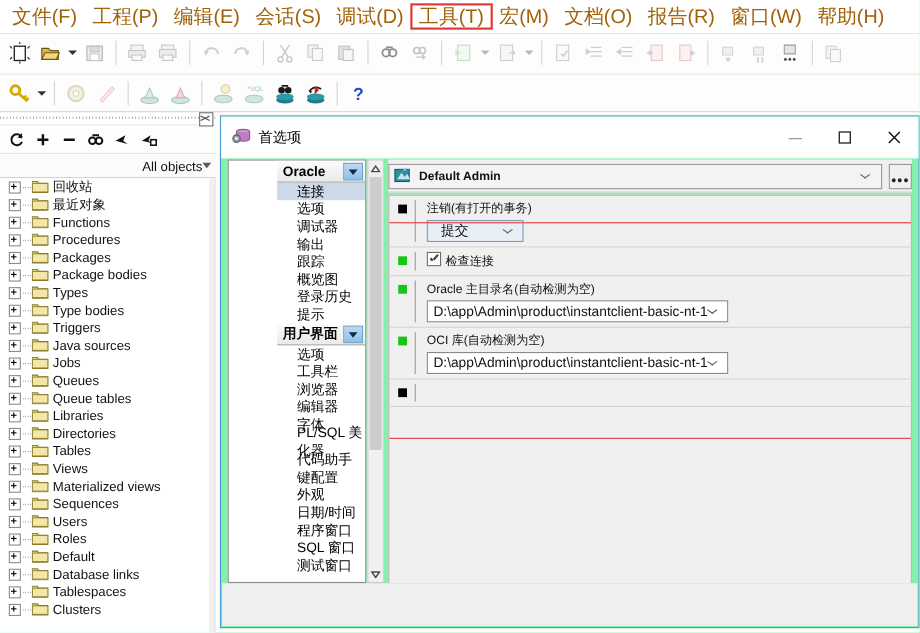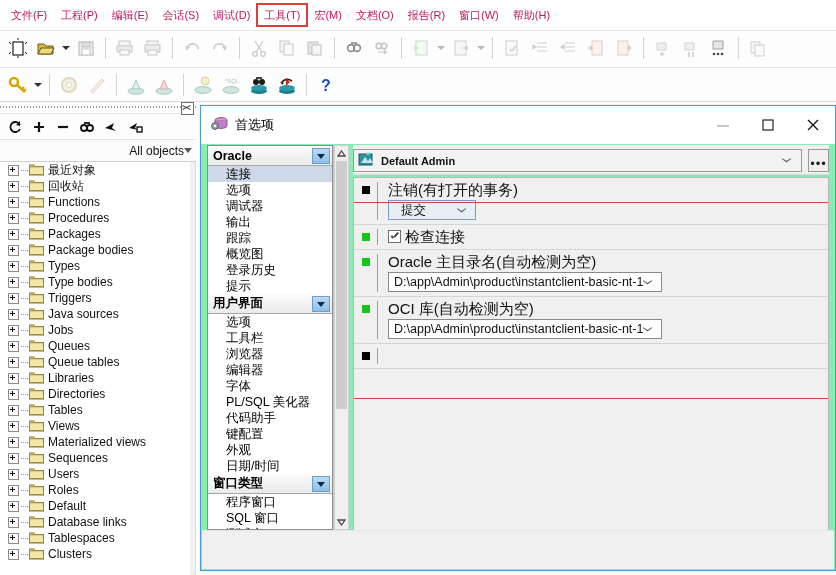--- a/index.html
+++ b/index.html
@@ -12,21 +12,21 @@
   }
   .app{position:relative;width:836px;height:575px;background:#fdfdfd;}
 
   
   .menubar{
     position:absolute;left:0;top:0;width:836px;height:30px;
     background:#ffffff;display:flex;align-items:center;
     padding-left:4px;box-sizing:border-box;
   }
   .menu-item{
-    position:relative;padding:4px 7px;font-size:11px;color:#be185d;
+    position:relative;padding:4px 7px;font-size:18px;color:#a16207;
     white-space:nowrap;line-height:14px;
   }
   .menu-item.highlight{
     outline:2px solid #e03b3b;outline-offset:-1px;
   }
 
   
   .toolbar{
     position:absolute;left:0;width:836px;height:35px;
     background:#fdfdfd;border-top:1px solid #e6e6e6;
@@ -114,21 +114,21 @@
   .dlg-title .ttl{font-size:13px;color:#000;margin-left:7px;}
   .wbtns{position:absolute;right:0;top:0;height:38px;display:flex;}
   .wbtn{width:45px;height:38px;display:flex;align-items:center;justify-content:center;}
   .wbtn svg{display:block;}
 
   .dlg-body{position:absolute;left:0;top:38px;right:0;bottom:0;}
 
   
   .catpane{
     position:absolute;left:6px;top:1px;width:126px;height:385px;
-    border:1px solid #8e8e8e;background:#fff;box-sizing:border-box;overflow:hidden;
+    border:1px solid #8e8e8e;background:#fff;box-sizing:border-box;overflow:hidden;padding-left:44px;
   }
   .cat-hdr{
     height:19px;background:linear-gradient(#fcfcfc,#eaeaea);
     border-bottom:1px solid #a6a6a6;display:flex;align-items:center;
     font-weight:bold;font-size:12.5px;padding-left:5px;position:relative;color:#000;
   }
   .cat-hdr .hbtn{
     position:absolute;right:2px;top:2px;width:16px;height:14px;
     background:linear-gradient(#bcd9f2,#8fc0e8);border:1px solid #6f9fc9;
     display:flex;align-items:center;justify-content:center;
@@ -187,21 +187,21 @@
   }
   .srow{
     border-bottom:1px solid #d5d5d5;display:flex;align-items:flex-start;
     padding:4px 0 4px 0;box-sizing:border-box;position:relative;
   }
   .bullet{
     width:8px;height:8px;margin:4px 7px 0 8px;flex:none;background:#000;
   }
   .bullet.green{background:#16c516;}
   .sbody{flex:1;border-left:1px solid #9c9c9c;padding-left:10px;min-height:16px;}
-  .slabel{font-size:15px;color:#111;line-height:16px;white-space:nowrap;}
+  .slabel{font-size:11px;color:#111;line-height:16px;white-space:nowrap;}
   .slabel.bold{font-weight:bold;font-size:13px;}
   .scombo{
     height:20px;border:1px solid #7b9cbe;background:#e8eef6;
     display:inline-flex;align-items:center;padding:0 3px 0 5px;box-sizing:border-box;
     margin-top:2px;font-size:12.5px;color:#111;
   }
   .scombo.wide{width:274px;background:#ffffff;border:1px solid #8a8a8a;}
   .scombo .txt{flex:1;white-space:nowrap;overflow:hidden;}
   .cbx{
     width:11px;height:11px;border:1px solid #6e6e6e;background:#fff;display:inline-block;
@@ -528,30 +528,30 @@
     </div>
     <div class="tree">
       <div id="tree-rows">
           <div class="tnode">
             <span class="plus"></span>
             <span class="dots"></span>
             <span class="folder"><svg width="15" height="12">
                 <path d="M0 1h5l1.3 1.6H15V11H0z" fill="#e8d98a" stroke="#8a7b2a" stroke-width="1"></path>
                 <path d="M0.5 2.8h14V10.5H0.5z" fill="#f2e7a8" stroke="#8a7b2a" stroke-width=".8"></path>
               </svg></span>
+            <span class="tlabel">回收站</span>
+          </div>
+          <div class="tnode">
+            <span class="plus"></span>
+            <span class="dots"></span>
+            <span class="folder"><svg width="15" height="12">
+                <path d="M0 1h5l1.3 1.6H15V11H0z" fill="#e8d98a" stroke="#8a7b2a" stroke-width="1"></path>
+                <path d="M0.5 2.8h14V10.5H0.5z" fill="#f2e7a8" stroke="#8a7b2a" stroke-width=".8"></path>
+              </svg></span>
             <span class="tlabel">最近对象</span>
-          </div>
-          <div class="tnode">
-            <span class="plus"></span>
-            <span class="dots"></span>
-            <span class="folder"><svg width="15" height="12">
-                <path d="M0 1h5l1.3 1.6H15V11H0z" fill="#e8d98a" stroke="#8a7b2a" stroke-width="1"></path>
-                <path d="M0.5 2.8h14V10.5H0.5z" fill="#f2e7a8" stroke="#8a7b2a" stroke-width=".8"></path>
-              </svg></span>
-            <span class="tlabel">回收站</span>
           </div>
           <div class="tnode">
             <span class="plus"></span>
             <span class="dots"></span>
             <span class="folder"><svg width="15" height="12">
                 <path d="M0 1h5l1.3 1.6H15V11H0z" fill="#e8d98a" stroke="#8a7b2a" stroke-width="1"></path>
                 <path d="M0.5 2.8h14V10.5H0.5z" fill="#f2e7a8" stroke="#8a7b2a" stroke-width=".8"></path>
               </svg></span>
             <span class="tlabel">Functions</span>
           </div>
@@ -851,26 +851,20 @@
               <span>代码助手</span>
             </div>
             <div class="cat-item">
               <span>键配置</span>
             </div>
             <div class="cat-item">
               <span>外观</span>
             </div>
             <div class="cat-item">
               <span>日期/时间</span>
-            </div>
-            <div class="cat-hdr">
-              <span>窗口类型</span>
-              <span class="hbtn">
-                <i></i>
-              </span>
             </div>
             <div class="cat-item">
               <span>程序窗口</span>
             </div>
             <div class="cat-item">
               <span>SQL 窗口</span>
             </div>
             <div class="cat-item">
               <span>测试窗口</span>
             </div>

